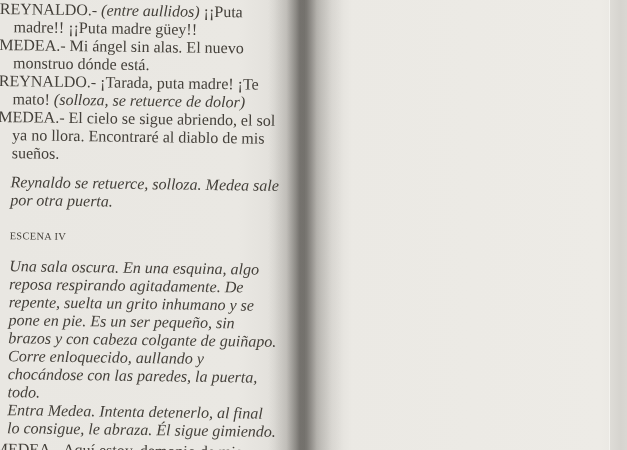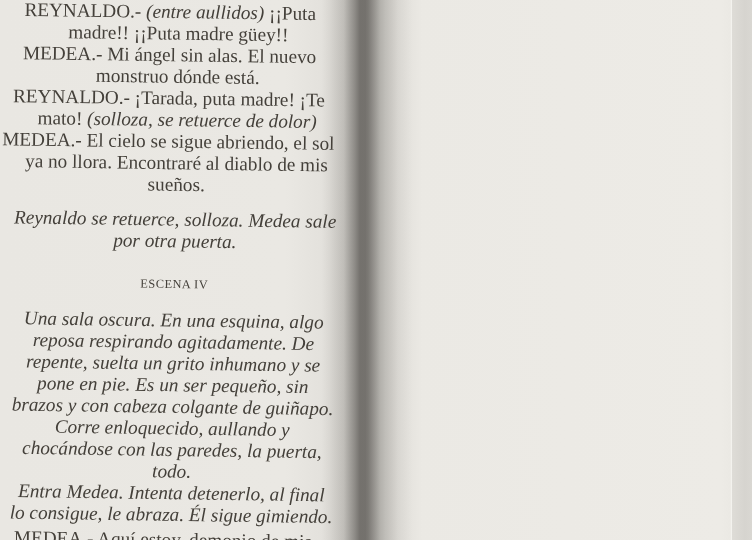--- a/index.html
+++ b/index.html
@@ -3,21 +3,20 @@
 <meta charset="utf-8">
 <style>
   html,body{margin:0;padding:0;background:#8a8884;}
   #book{
     position:relative;
     width:627px;height:450px;
     overflow:hidden;
     background:#eae8e3;
     font-family:"Liberation Serif","DejaVu Serif",serif;
     color:#44403a;
-    text-align:center;
   }
   
   .page-surface{position:absolute;top:0;bottom:0;}
   #left-surface{left:0;width:305px;
     background:linear-gradient(90deg,#e9e7e2 0%,#eae8e3 78%,#e2e0db 90%,#cfcdc8 97%,#b3b1ac 100%);}
   #right-surface{left:305px;width:322px;
     background:linear-gradient(90deg,#b9b7b2 0%,#d9d7d2 5%,#ebe9e4 12%,#edebe6 92%,#e6e4df 100%);}
   
   #spine{position:absolute;top:0;bottom:0;left:268px;width:84px;pointer-events:none;
     background:linear-gradient(90deg,

